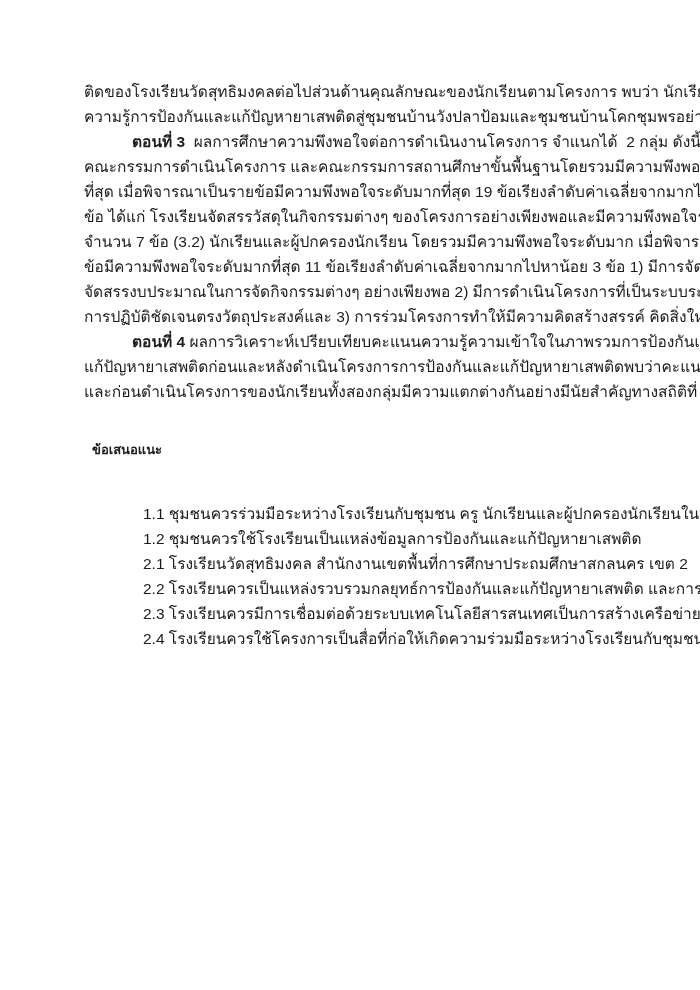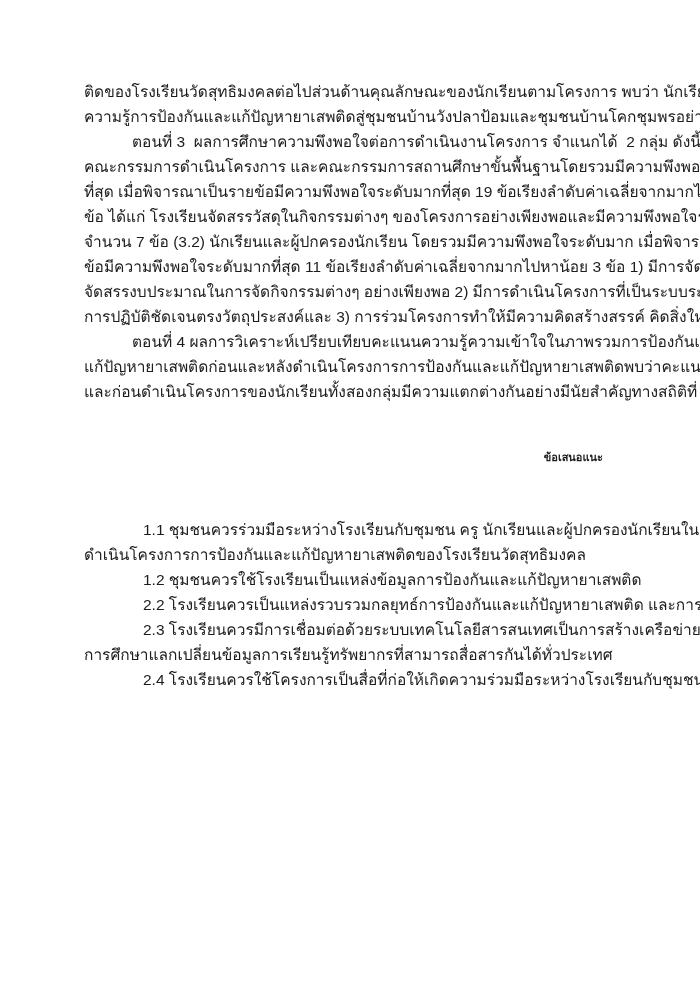--- a/index.html
+++ b/index.html
@@ -24,31 +24,30 @@
   }
   .line {
     font-size: 15.5px;
     line-height: 25px;
     height: 25px;
     white-space: pre;
   }
   .ind-p { padding-left: 48px; }   
   .ind-s { padding-left: 59px; }   
   .heading {
-    margin: 16px;
-    font-size: 11px;
+    margin: 8px;
+    font-size: 13px;
     line-height: 25px;
     height: 25px;
     font-weight: bold;
     white-space: pre;
-    text-align: right;
   }
   .gap { height: 25px; }
   .gap-lg { height: 31px; }
-  b { font-weight: normal; margin-top: 8px; }
+  b { font-weight: bold; margin-top: 8px; }
 </style>
 </head>
 <body>
 
 <div class="page">
   <div class="content">
 
     <div>
       <div class="line"><span>ติดของโรงเรียนวัดสุทธิมงคลต่อไปส่วนด้านคุณลักษณะของนักเรียนตามโครงการ พบว่า นักเรียนเผยแพร่</span></div>
       <div class="line"><span>ความรู้การป้องกันและแก้ปัญหายาเสพติดสู่ชุมชนบ้านวังปลาป้อมและชุมชนบ้านโคกชุมพรอย่างเข้มแข็ง</span></div>
@@ -66,22 +65,21 @@
     </div>
 
     <div class="gap"></div>
 
     <h2 class="heading">ข้อเสนอแนะ</h2>
 
     <div class="gap-lg"></div>
 
     <div>
       <div class="line ind-s"><span>1.1 ชุมชนควรร่วมมือระหว่างโรงเรียนกับชุมชน ครู นักเรียนและผู้ปกครองนักเรียนในการ</span></div>
-      <div class="line"><span>ดำเนินโครงการการป้องกันและแก้ปัญหายาเสพติดของโรงเรียนวัดสุทธิมงคล</span></div>
       <div class="line ind-s"><span>1.2 ชุมชนควรใช้โรงเรียนเป็นแหล่งข้อมูลการป้องกันและแก้ปัญหายาเสพติด</span></div>
+      <div class="line ind-s"><span>2.1 โรงเรียนวัดสุทธิมงคล สำนักงานเขตพื้นที่การศึกษาประถมศึกษาสกลนคร เขต 2</span></div>
       <div class="line ind-s"><span>2.2 โรงเรียนควรเป็นแหล่งรวบรวมกลยุทธ์การป้องกันและแก้ปัญหายาเสพติด และการเก็บ</span></div>
       <div class="line ind-s"><span>2.3 โรงเรียนควรมีการเชื่อมต่อด้วยระบบเทคโนโลยีสารสนเทศเป็นการสร้างเครือข่ายทาง</span></div>
-      <div class="line"><span>การศึกษาแลกเปลี่ยนข้อมูลการเรียนรู้ทรัพยากรที่สามารถสื่อสารกันได้ทั่วประเทศ</span></div>
       <div class="line ind-s"><span>2.4 โรงเรียนควรใช้โครงการเป็นสื่อที่ก่อให้เกิดความร่วมมือระหว่างโรงเรียนกับชุมชน ครู</span></div>
     </div>
 
   </div>
 </div>
 
 </body></html>

